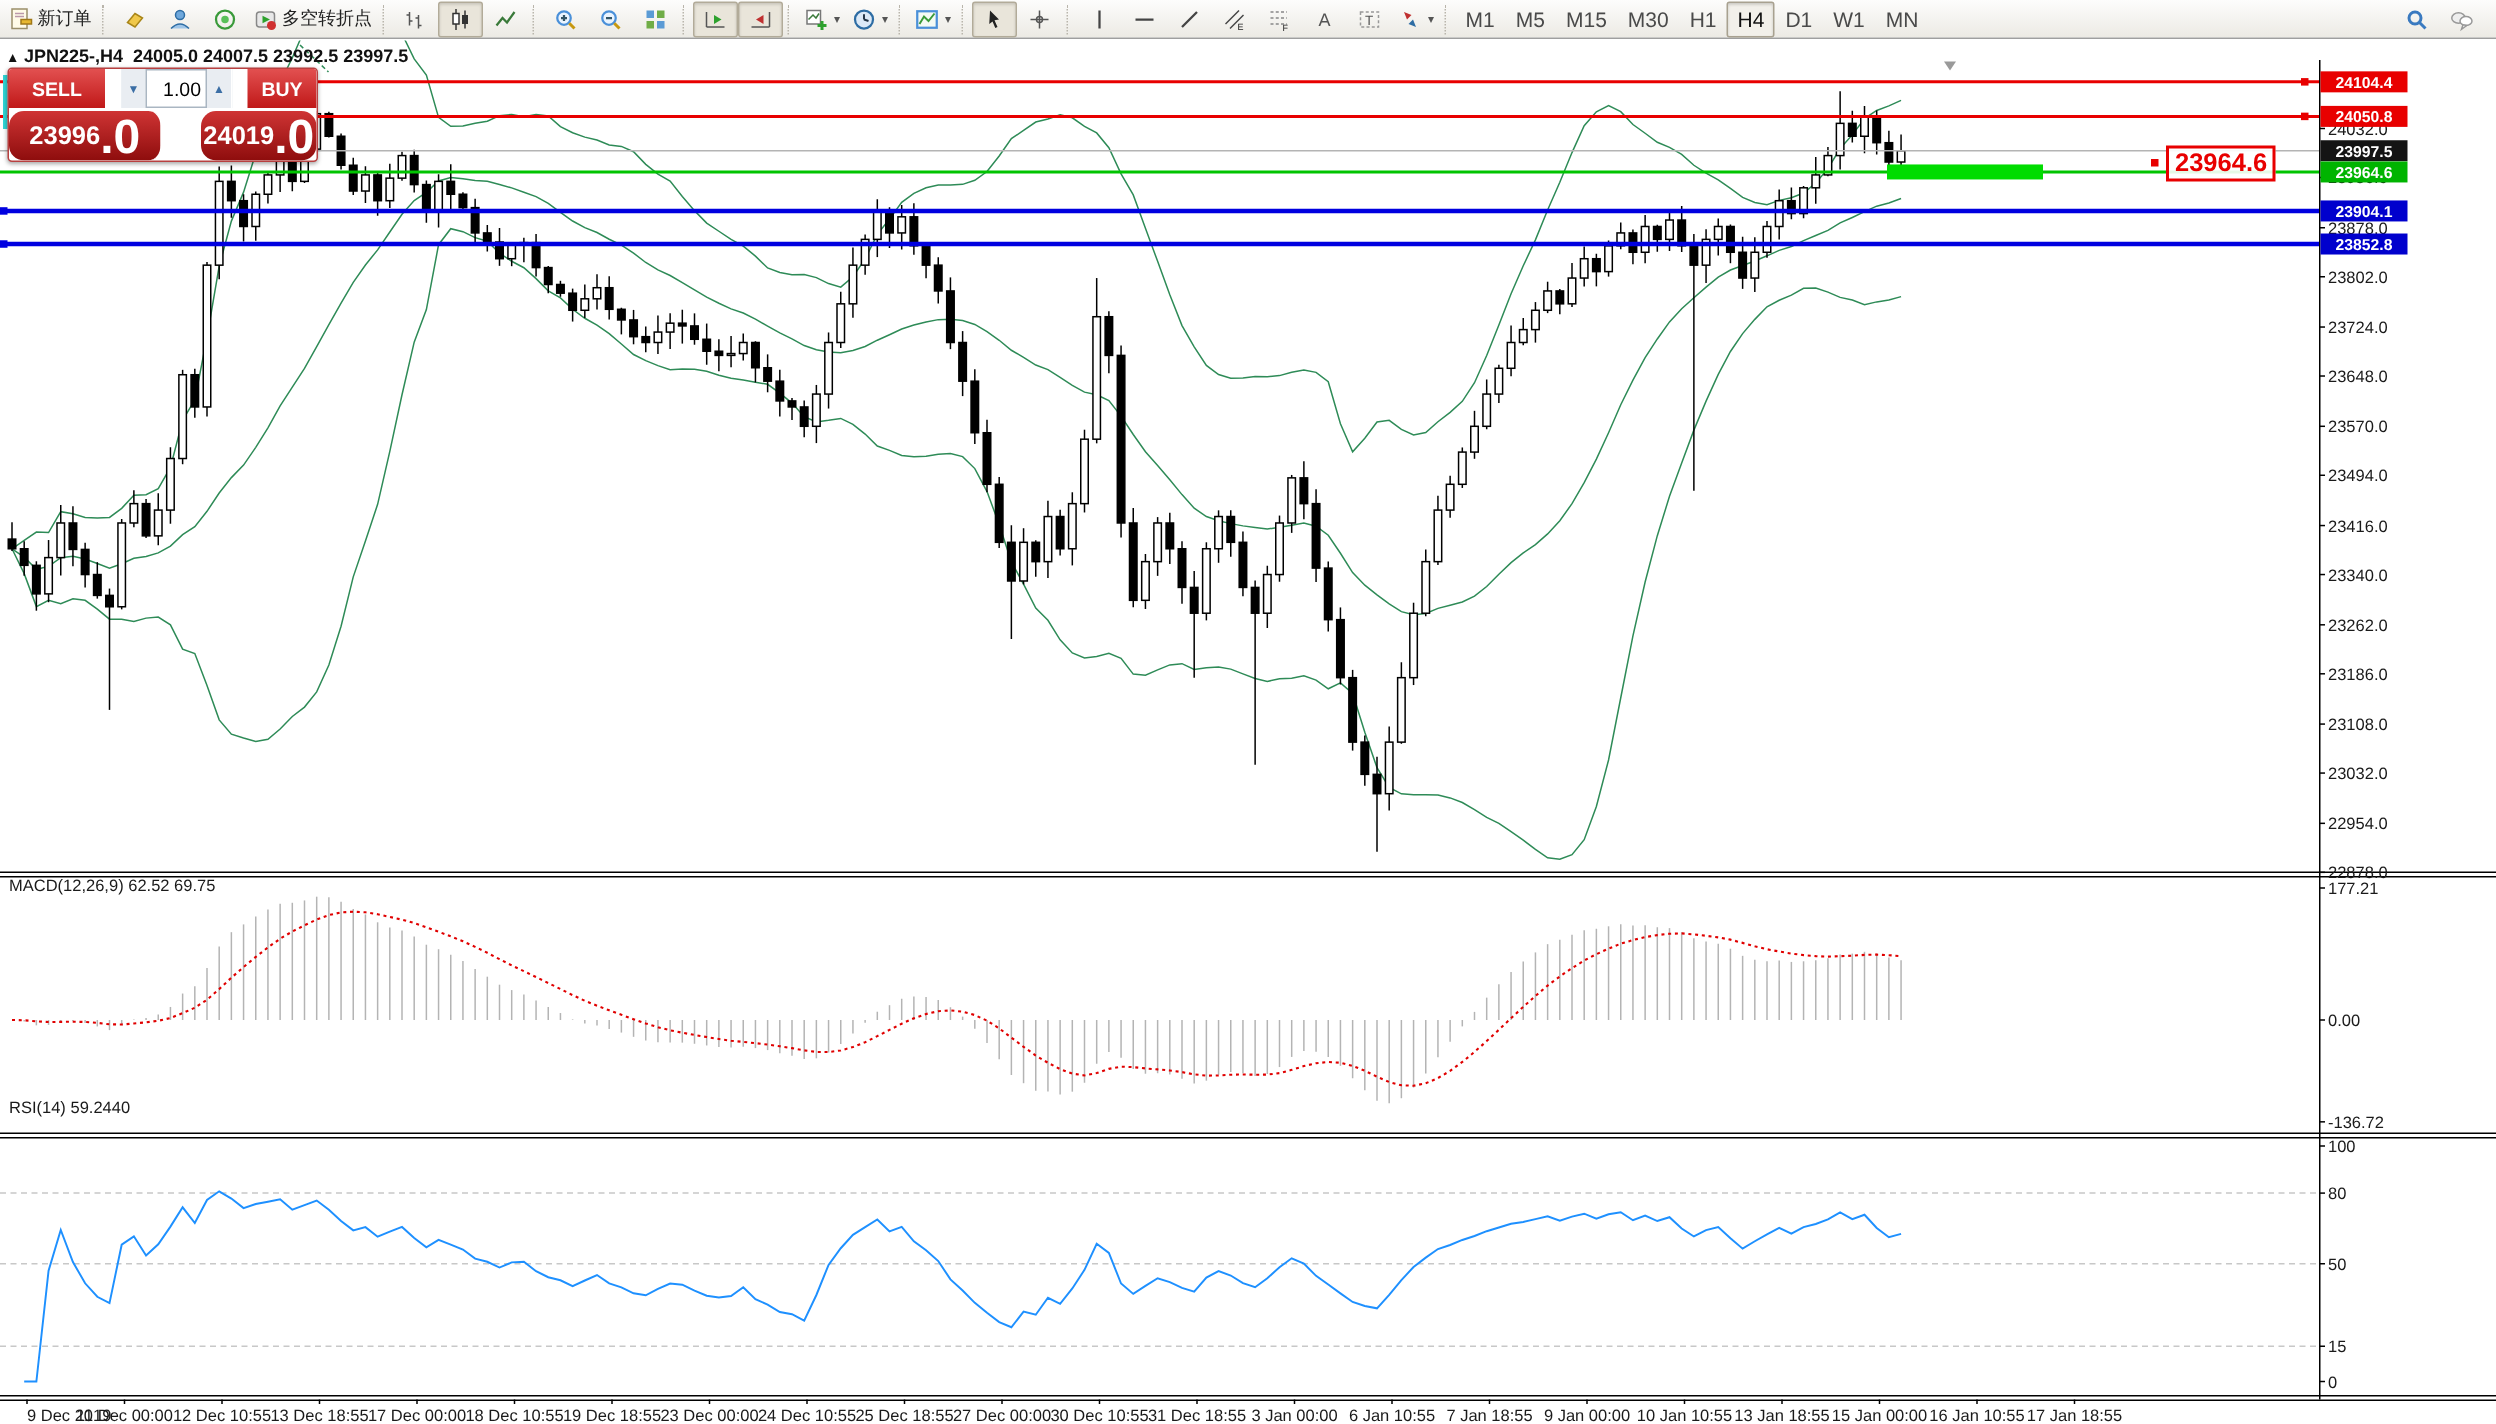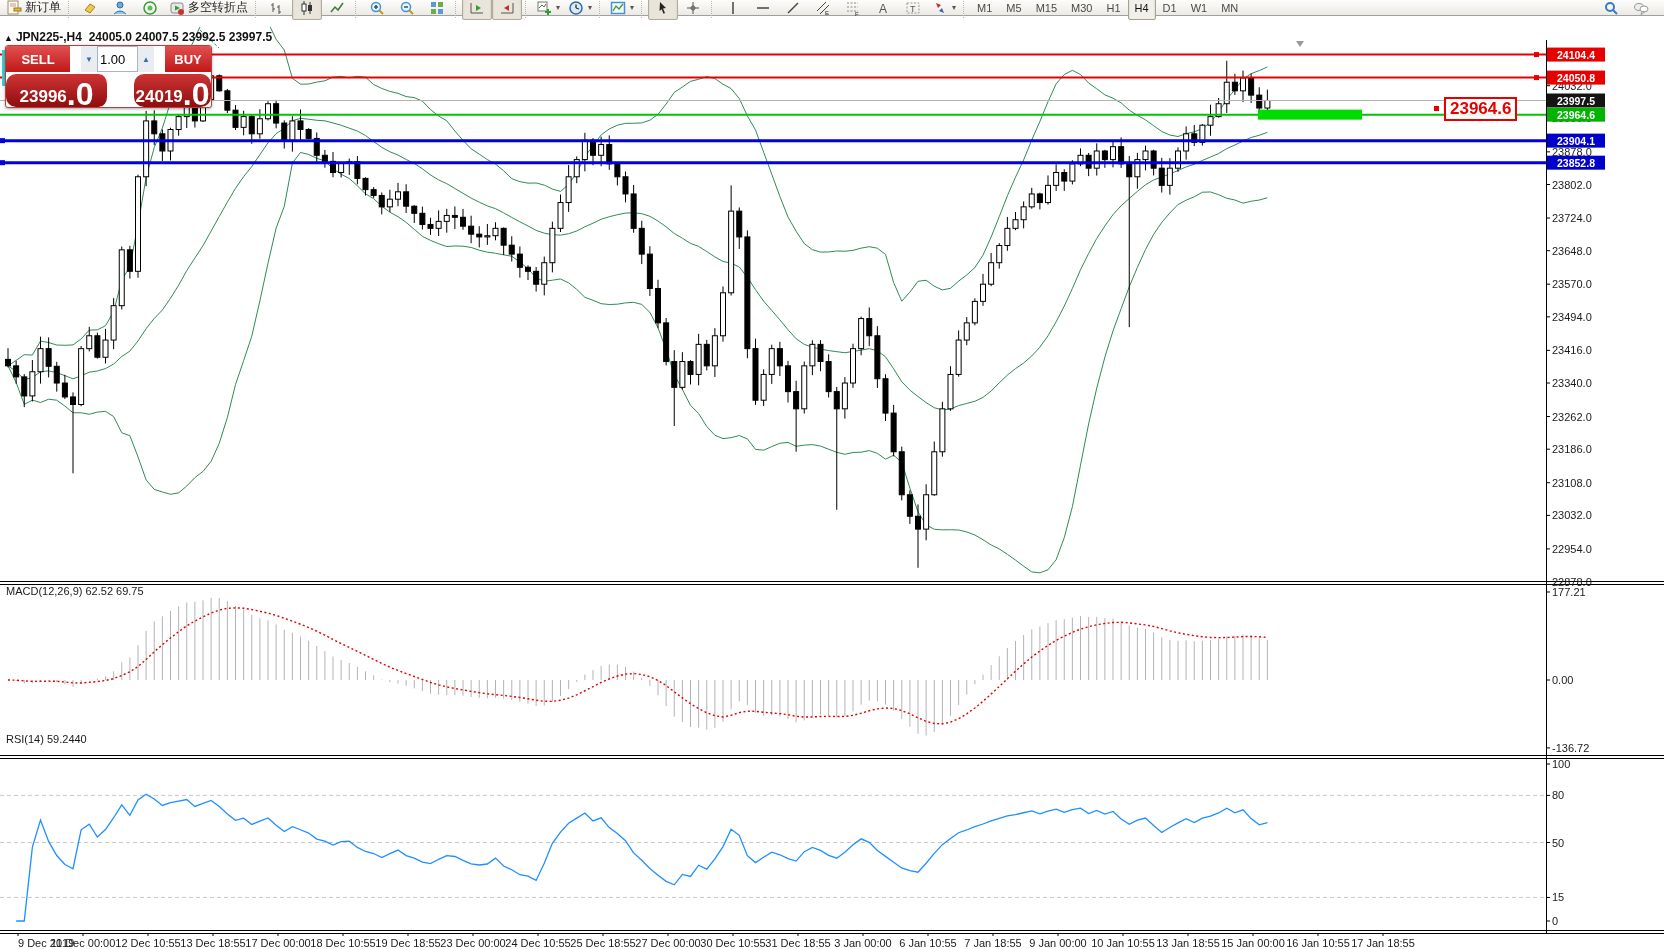--- a/index.html
+++ b/index.html
@@ -1,44 +1,44 @@
 <!DOCTYPE html>
 <html><head>
 <meta charset="utf-8">
 <style>
   html,body{margin:0;padding:0;background:#fff;font-family:"Liberation Sans",sans-serif;}
   #app{position:relative;width:1664px;height:949px;background:#fff;overflow:hidden;border-right:1px solid #d8d8d8;}
   
-  #toolbar{position:absolute;left:0;top:0;width:1664px;height:16px;background:linear-gradient(#fdfdfc,#eceae4);
+  #toolbar{position:absolute;left:0;top:0;width:1664px;height:26px;background:linear-gradient(#fdfdfc,#eceae4);
            border-bottom:1px solid #9f9f9f;display:flex;align-items:center;padding-left:2px;box-sizing:border-box;}
   .tb-sep{width:3px;height:20px;margin:0 3px;border-left:1px dotted #b9b5ab;}
   .tb-btn{height:22px;min-width:22px;display:flex;align-items:center;justify-content:center;gap:3px;
           padding:0 3px;border:1px solid transparent;border-radius:2px;cursor:default;color:#333;}
   .tb-btn.pressed{background:#e9e5da;border:1px solid #b2ab99;box-shadow:inset 0 1px 2px rgba(0,0,0,.15);}
   .tb-label{font-size:12px;color:#222;white-space:nowrap;}
   .tb-dd{font-size:8px;color:#555;margin-left:1px;}
-  .tf-btn{height:20px;padding:1px 6px;font-size:11px;color:#4a4a4a;display:flex;align-items:center;
+  .tf-btn{height:20px;padding:1px 6px;font-size:14px;color:#4a4a4a;display:flex;align-items:center;
           border:1px solid transparent;border-radius:2px;}
   .tf-btn.pressed{background:#f2f0ea;border:1px solid #a8a190;box-shadow:inset 0 1px 2px rgba(0,0,0,.18);color:#111;}
   #tb-right{margin-left:auto;display:flex;align-items:center;margin-right:8px;}
   
   #chart-title{position:absolute;left:4px;top:30px;font-size:12px;font-weight:bold;color:#111;white-space:nowrap;}
   #chart-title .tri{font-size:9px;margin-right:3px;}
   #trade-panel{position:absolute;left:5px;top:45px;width:205px;height:61px;border:1px solid #b84040;border-radius:3px;
                overflow:hidden;box-shadow:0 1px 3px rgba(0,0,0,.35);background:#fff;}
   #tp-row1{display:flex;height:26px;border-bottom:2px solid #fff;gap:10px;}
   .tp-btn{background:linear-gradient(#e25050,#c01818);color:#fff;font-size:13px;font-weight:bold;
           display:flex;align-items:center;justify-content:center;}
   #tp-sell{width:64px;}#tp-buy{flex:1;}
   #tp-spin{width:73px;display:flex;background:#dfe5ec;border-left:1px solid #fff;border-right:1px solid #fff;}
   .spin-btn{width:16px;display:flex;align-items:center;justify-content:center;font-size:8px;color:#3b6ea5;background:#e9edf2;}
-  #tp-vol{flex:1;border:1px solid #aab6c2;background:#fff;font-size:13px;text-align:left;padding-right:3px;min-width:0;
+  #tp-vol{flex:1;border:1px solid #aab6c2;background:#fff;font-size:13px;text-align:right;padding-right:3px;min-width:0;
           font-family:"Liberation Sans",sans-serif;}
   #tp-row2{display:flex;height:33px;}
-  .tp-price{background:linear-gradient(#cf3434,#8e0d0d);color:#fff;display:flex;align-items:flex-end;justify-content:center;border-radius:10px;}
+  .tp-price{background:linear-gradient(#cf3434,#8e0d0d);color:#fff;display:flex;align-items:center;justify-content:center;border-radius:10px;}
   #tp-price-sell{width:101px;border-right:2px solid #fff;}
   #tp-price-buy{flex:1;margin-left:25px;}
   .big-int{font-size:17px;font-weight:bold;letter-spacing:0;}
   .big-frac{font-size:32px;font-weight:bold;line-height:26px;}
   #tick-stripe{position:absolute;left:2px;top:50px;width:3px;height:36px;background:#2fd6d6;}
   #macd-label,#rsi-label{position:absolute;left:6px;font-size:11px;color:#1a1a1a;white-space:nowrap;}
   #macd-label{top:585px;}
   #rsi-label{top:733px;}
   #annotation{position:absolute;left:1322px;top:163px;font-size:28px;font-weight:bold;letter-spacing:6px;
               color:#00d300;text-shadow:2px 2px 0 #135c13;white-space:nowrap;}

